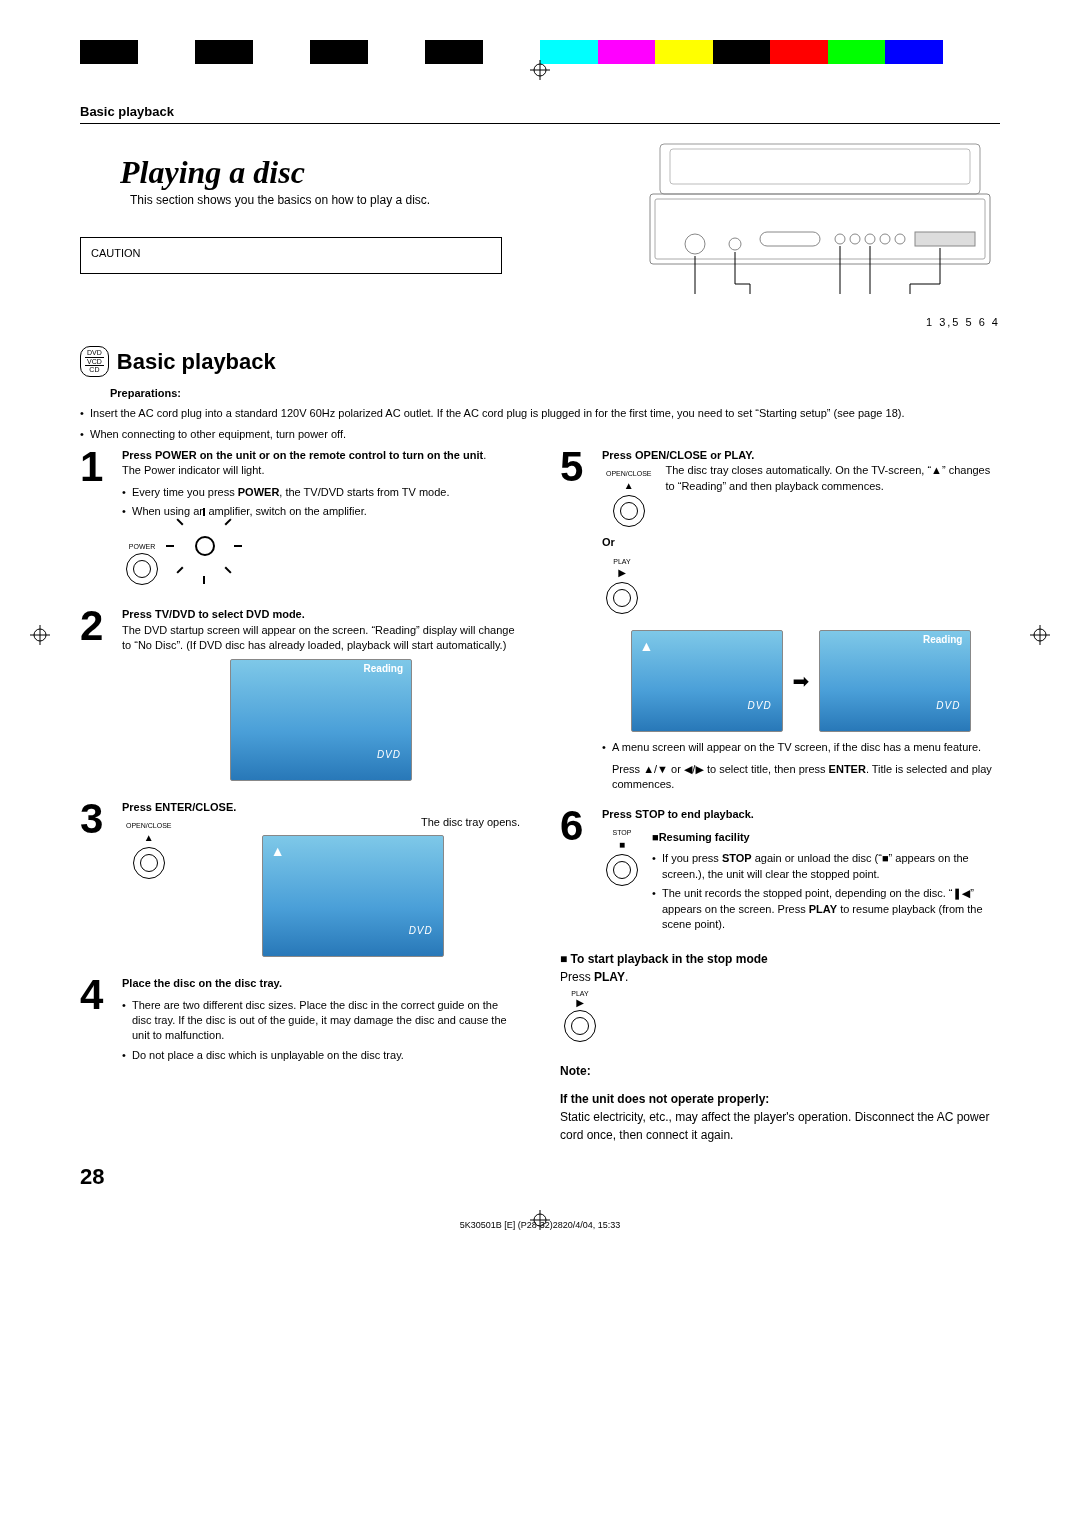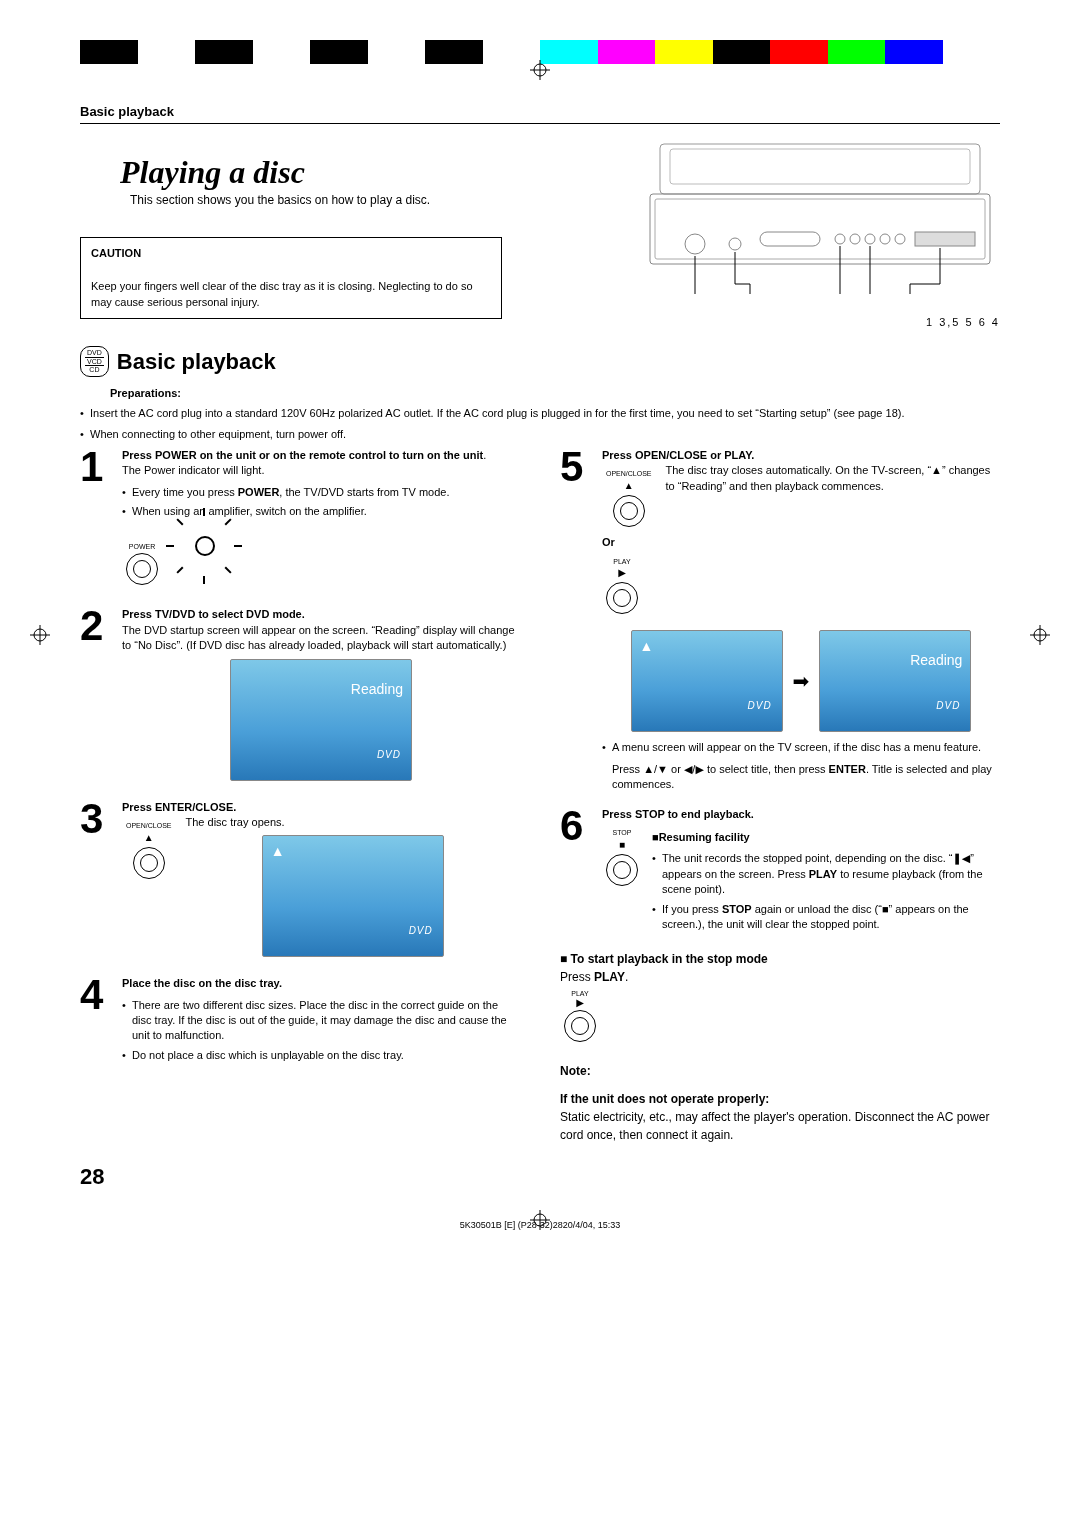--- a/index.html
+++ b/index.html
@@ -5,21 +5,21 @@
 body{margin:0;padding:0;background:#fff;font-family:Arial,Helvetica,sans-serif;font-size:12px;color:#000;width:1080px}
 .page{position:relative;padding:40px 80px;box-sizing:border-box}
 .color-bar{display:flex;height:24px;margin:0 0 40px 0}
 .color-bar span{flex:1}
 .header-line{border-bottom:1px solid #000;margin-bottom:8px}
 .header-title{font-weight:bold;font-size:13px;margin-bottom:4px}
 .main-title{font-family:'Times New Roman',serif;font-style:italic;font-size:32px;font-weight:bold;margin:20px 0 0 40px}
 .subtitle{font-size:12px;margin-left:50px;margin-top:2px}
 .top-row{display:flex;gap:20px;margin-top:10px;align-items:flex-start}
 .caution-box{border:1px solid #000;padding:8px 10px;width:400px;margin-top:30px;font-size:11px;line-height:1.4}
-.caution-box .ch{font-weight:bold;margin-bottom:18px}
+.caution-box .ch{font-weight:normal;margin-bottom:4px}
 .device-fig{width:380px;text-align:right;font-size:11px}
 .device-svg{border:none}
 .section-heading{display:flex;align-items:center;gap:8px;margin-top:18px}
 .disc-labels{border:1px solid #000;border-radius:10px;padding:2px 4px;font-size:7px;line-height:1.1;text-align:center}
 .disc-labels div{border-bottom:1px solid #000;padding:0 2px}
 .disc-labels div:last-child{border-bottom:none}
 .sh-text{font-size:22px;font-weight:bold}
 .prep-h{font-weight:bold;font-size:11px;margin:10px 0 2px 30px}
 .prep-list{font-size:11px;margin:0 20px 15px 30px;line-height:1.5}
 .columns{display:flex;gap:40px;align-items:flex-start}
@@ -29,21 +29,21 @@
 .step-body{flex:1}
 .step-body b{font-weight:bold}
 .icon-btn{display:inline-block;text-align:center;font-size:7px;margin:6px 4px}
 .icon-btn .circ{width:30px;height:30px;border:1.5px solid #000;border-radius:50%;margin:2px auto;position:relative}
 .icon-btn .circ::after{content:'';position:absolute;width:16px;height:16px;border:1px solid #000;border-radius:50%;left:6px;top:6px}
 .sun-icon{display:inline-block;width:40px;height:40px;position:relative;vertical-align:middle;margin-left:20px}
 .sun-icon .c{width:16px;height:16px;border:2px solid #000;border-radius:50%;position:absolute;left:10px;top:10px}
 .sun-icon .ray{position:absolute;background:#000;width:2px;height:8px;left:18px;transform-origin:1px 20px}
 .tv-screen{width:180px;height:120px;border:1px solid #888;background:linear-gradient(180deg,#7ec8e8 0%,#4a9fd8 60%,#2878b8 100%);position:relative;margin:5px auto;border-radius:2px}
 .tv-screen .eject-sym{position:absolute;left:8px;top:6px;color:#fff;font-size:14px}
-.tv-screen .reading{position:absolute;right:8px;top:20px;color:#fff;font-size:14px;font-weight:normal}
+.tv-screen .reading{position:absolute;right:8px;top:2px;color:#fff;font-size:10px;font-weight:bold}
 .tv-screen .dvd-logo{position:absolute;right:10px;bottom:18px;color:#fff;font-size:10px;font-style:italic;letter-spacing:1px}
 .arrow-rt{font-size:20px;display:inline-block;vertical-align:middle;margin:0 6px}
 .screens-row{display:flex;align-items:center;justify-content:center;gap:4px;margin:8px 0}
 .screens-row .tv-screen{width:150px;height:100px;margin:0}
 .bullet-list{margin:6px 0 6px 0;padding:0}
 .bullet-list li{list-style:none;position:relative;padding-left:10px;margin-bottom:4px}
 .bullet-list li::before{content:'•';position:absolute;left:0}
 .note-h{font-weight:bold;font-size:12px;margin-top:14px}
 .note-body{font-size:12px;line-height:1.5;margin-top:2px}
 .page-num{font-size:22px;font-weight:bold;margin-top:20px}
@@ -99,21 +99,20 @@
 
 <div class="header-title">Basic playback</div>
 <div class="header-line"></div>
 
 <div class="top-row">
   <div style="flex:1">
     <div class="main-title">Playing a disc</div>
     <div class="subtitle">This section shows you the basics on how to play a disc.</div>
     <div class="caution-box">
       <div class="ch">CAUTION</div>
-      <div>Keep your fingers well clear of the disc tray as it is closing. Neglecting to do so may cause serious personal injury.</div>
     </div>
   </div>
   <div class="device-fig">
     <svg class="device-svg" width="360" height="180" viewBox="0 0 360 180">
       <rect x="20" y="10" width="320" height="50" fill="none" stroke="#999" rx="4"></rect>
       <rect x="30" y="15" width="300" height="35" fill="none" stroke="#bbb" rx="3"></rect>
       <rect x="10" y="60" width="340" height="70" fill="none" stroke="#888" rx="3"></rect>
       <rect x="15" y="65" width="330" height="60" fill="none" stroke="#aaa" rx="2"></rect>
       <circle cx="55" cy="110" r="10" fill="none" stroke="#888"></circle>
       <circle cx="95" cy="110" r="6" fill="none" stroke="#888"></circle>
@@ -199,21 +198,21 @@
       <div class="step-num">3</div>
       <div class="step-body">
         <b>Press ENTER/CLOSE.</b>
         <div style="display:flex;gap:10px;align-items:flex-start">
           <div class="icon-btn">
             <div>OPEN/CLOSE</div>
                 <div style="font-size:10px">▲</div>
                 <div class="circ"></div>
           </div>
           <div style="flex:1">
-            <div style="text-align:left">The disc tray opens.</div>
+            <div style="text-align:right">The disc tray opens.</div>
             <div class="tv-screen">
               <span class="eject-sym">▲</span>
               <span class="dvd-logo">DVD</span>
             </div>
           </div>
         </div>
       </div>
     </div>
 
     <div class="step">
@@ -267,22 +266,22 @@
         <b>Press STOP to end playback.</b>
         <div style="display:flex;gap:10px">
           <div class="icon-btn">
                 <div>STOP</div>
                 <div style="font-size:10px">■</div>
                 <div class="circ"></div>
               </div>
           <div>
             <div class="sub-h">■Resuming facility</div>
             <ul class="bullet-list">
+              <li><span>If you press </span><b>STOP</b><span> again or unload the disc (“■” appears on the screen.), the unit will clear the stopped point.</span></li>
               <li><span>The unit records the stopped point, depending on the disc. “❚◀” appears on the screen. Press </span><b>PLAY</b><span> to resume playback (from the scene point).</span></li>
-              <li><span>If you press </span><b>STOP</b><span> again or unload the disc (“■” appears on the screen.), the unit will clear the stopped point.</span></li>
             </ul>
           </div>
         </div>
       </div>
     </div>
 
     <div class="sub-h" style="font-size:12px">■ To start playback in the stop mode</div>
     <div><span>Press </span><b>PLAY</b><span>.</span></div>
     <div class="icon-btn"><div>PLAY</div><div style="font-size:10px">▶</div><div class="circ"></div></div>
 

